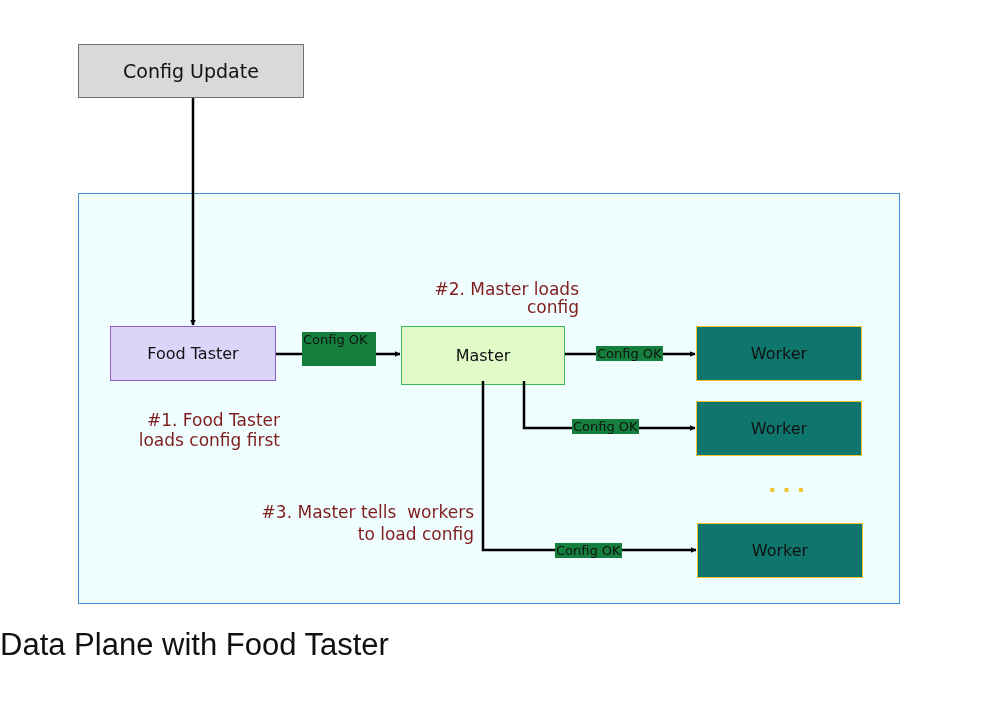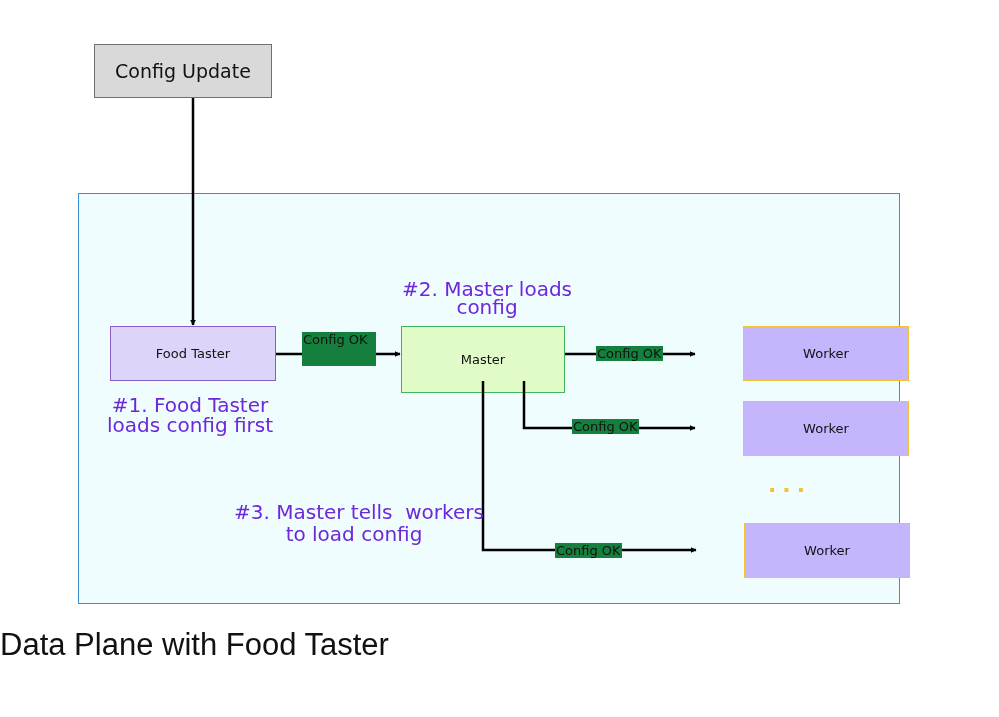--- a/index.html
+++ b/index.html
@@ -15,58 +15,57 @@
       font-family: "DejaVu Sans", "Liberation Sans", sans-serif;
       color: #111111;
     }
     .abs { position: absolute; }
     .node {
       position: absolute;
       box-sizing: border-box;
       display: flex;
       align-items: center;
       justify-content: center;
-      font-size: 13px;
+      font-size: 16px;
       color: #111111;
     }
     #config-update {
-      left: 78px; top: 44px; width: 178px; height: 54px;
+      left: 78px; top: 44px; width: 226px; height: 54px;
       background: #d9d9d9; border: 1px solid #707070;
       font-size: 19px;
-      margin-left: 16px;
     }
     #data-plane {
       left: 78px; top: 193px; width: 822px; height: 411px;
       background: #effdfe; border: 1.5px solid #3d8fd1;
       box-sizing: border-box;
     }
     #food-taster {
       left: 110px; top: 326px; width: 166px; height: 55px;
       background: #dcd5f9; border: 1.5px solid #8a5cc5;
     }
     #master {
-      left: 401px; top: 326px; width: 164px; height: 67px;
+      left: 401px; top: 326px; width: 164px; height: 59px;
       background: #e1fbc8; border: 1.5px solid #3fb55d;
     }
     .worker {
-      background: #c4b5fd; border: 1.5px solid #f2c230; margin-left: 47px;
+      background: #0f766e; border: 1.5px solid #f2c230;
     }
     #worker-1 { left: 696px; top: 326px; width: 166px; height: 55px; }
     #worker-2 { left: 696px; top: 401px; width: 166px; height: 55px; }
     #worker-3 { left: 697px; top: 523px; width: 166px; height: 55px; }
 
     .note {
       position: absolute;
-      text-align: center;
-      font-size: 20px;
+      text-align: right;
+      font-size: 17px;
       line-height: 20px;
-      color: #6d28d9;
+      color: #7f1d1d;
       white-space: pre;
     }
-    #note-1 { left: 100px; top: 395px; width: 180px; }
+    #note-1 { left: 100px; top: 410px; width: 180px; }
     #note-2 { left: 395px; top: 280px; width: 184px; line-height: 18px; }
     #note-3 { left: 234px; top: 501px; width: 240px; line-height: 22px; }
 
     .edge-label {
       position: absolute;
       font-size: 13px;
       line-height: 15px;
       background: #15803d;
       color: #111111;
       white-space: nowrap;

